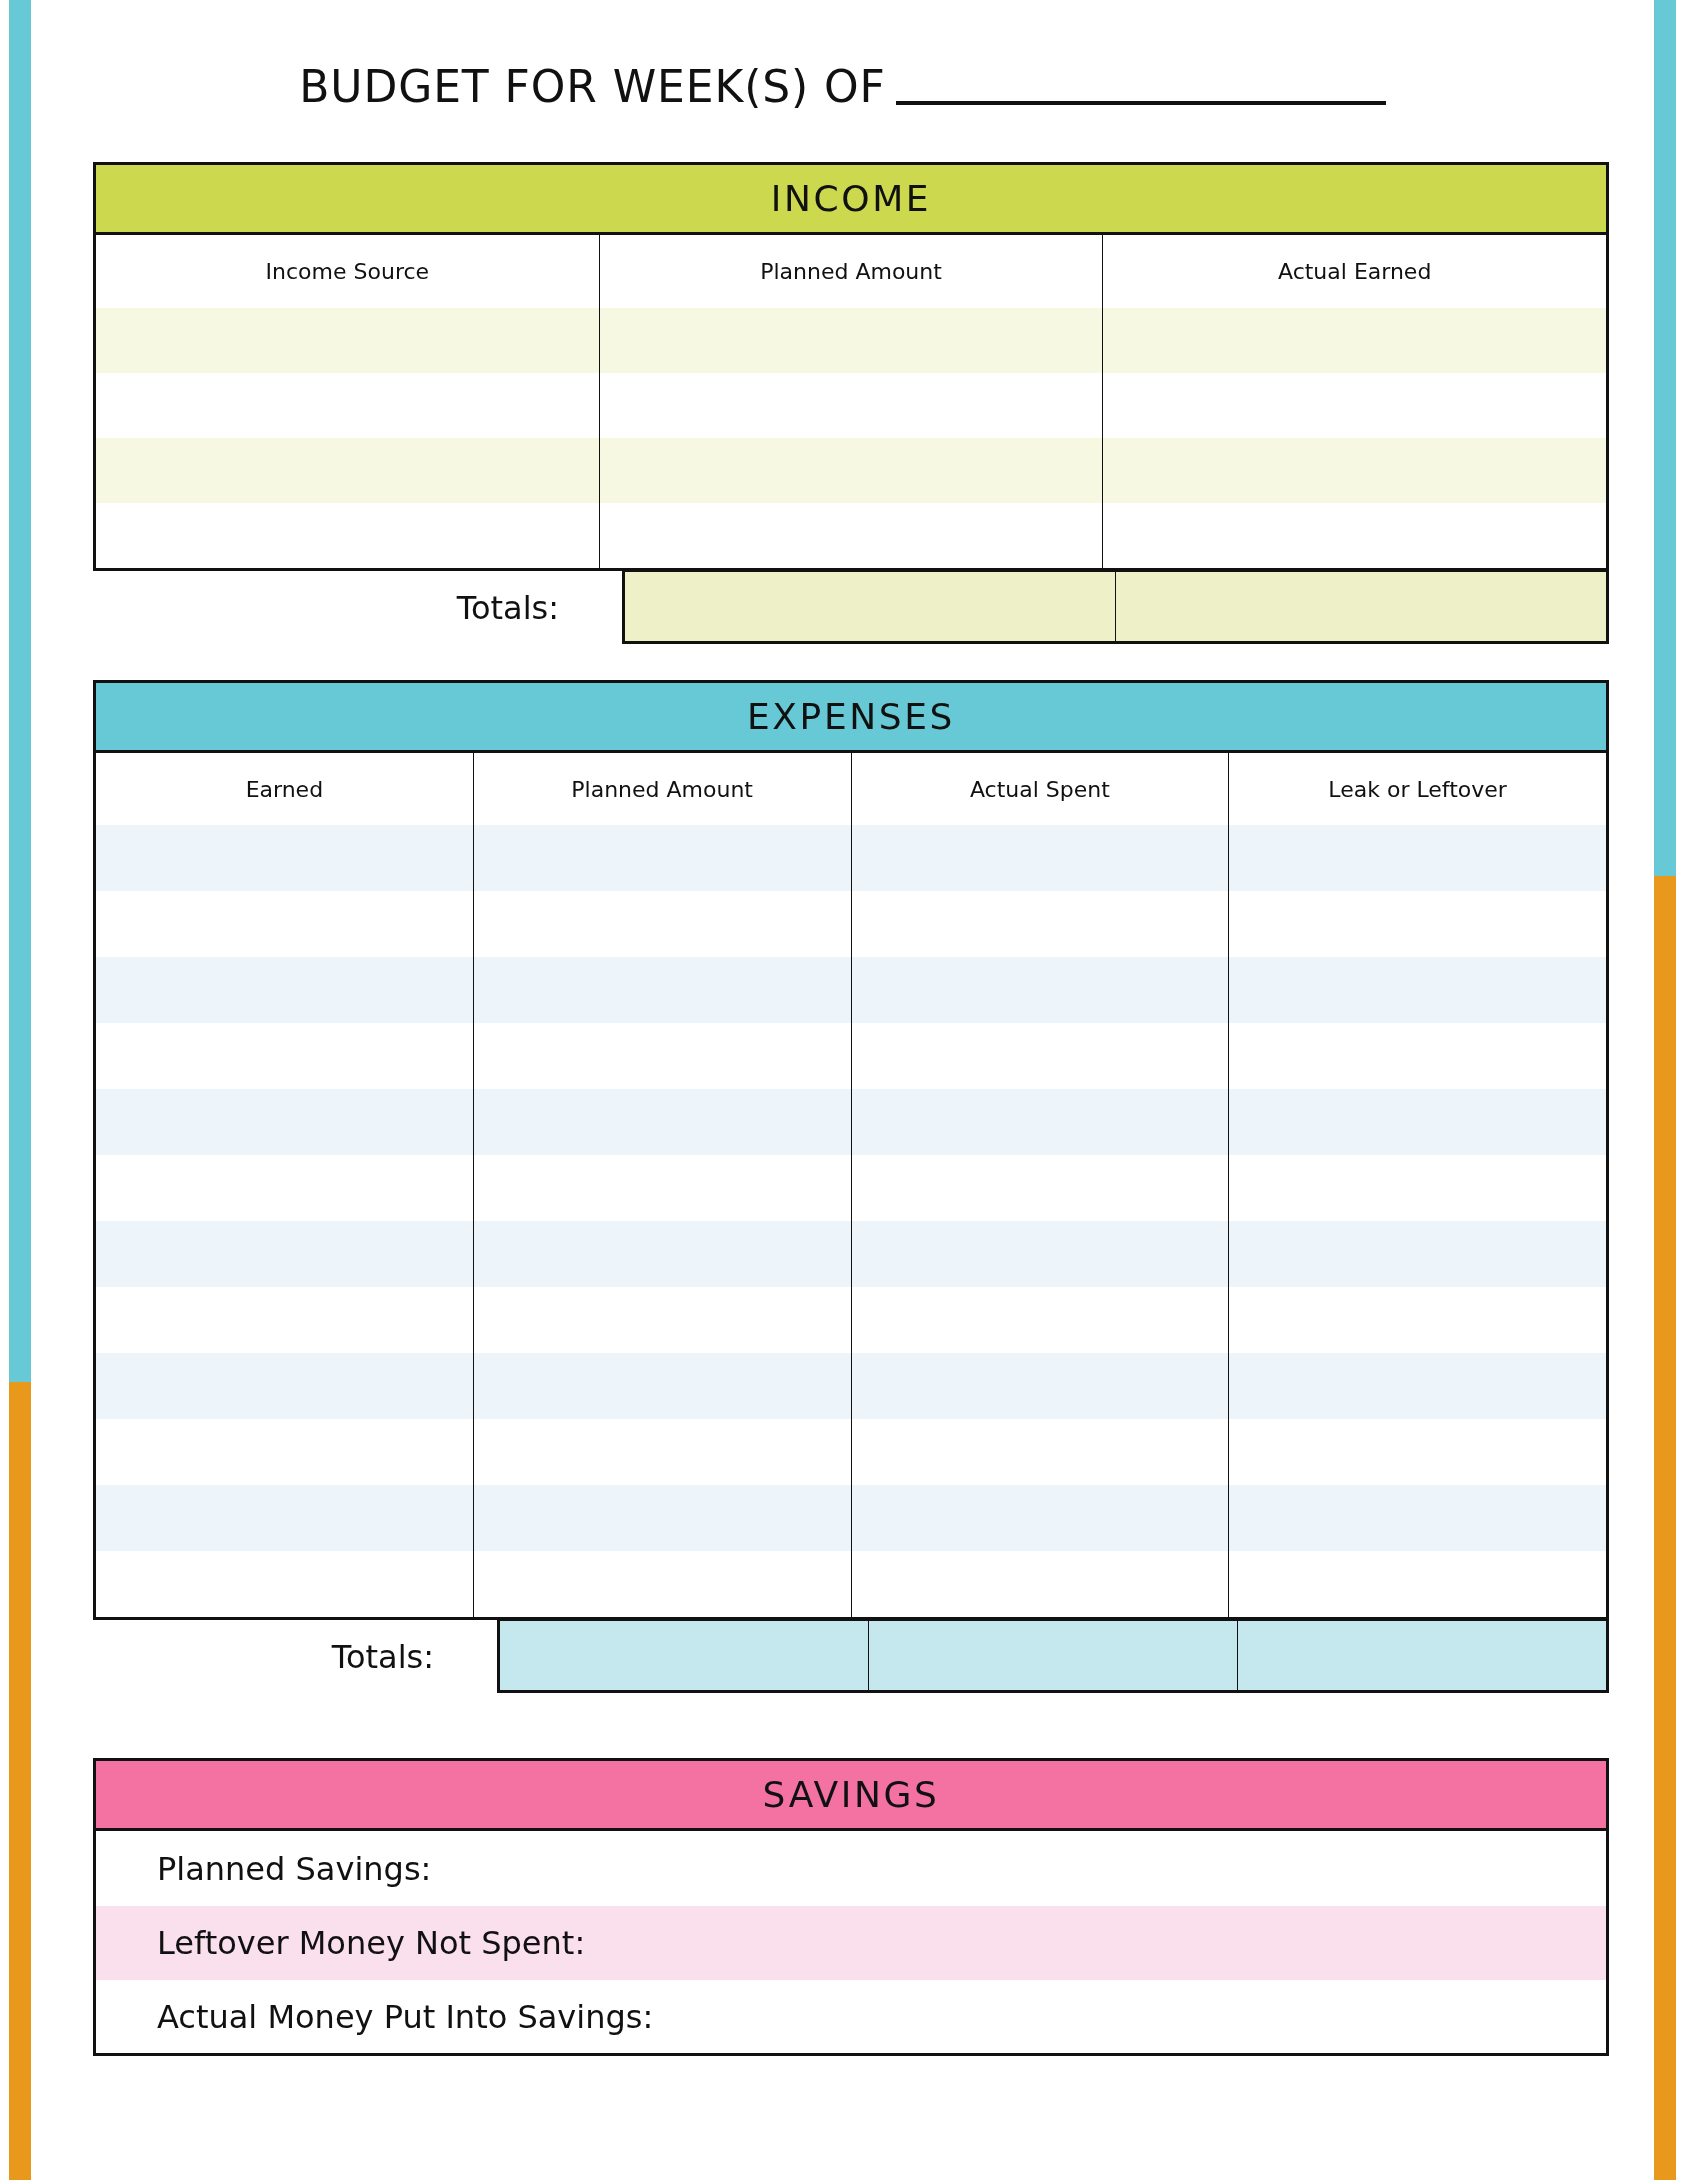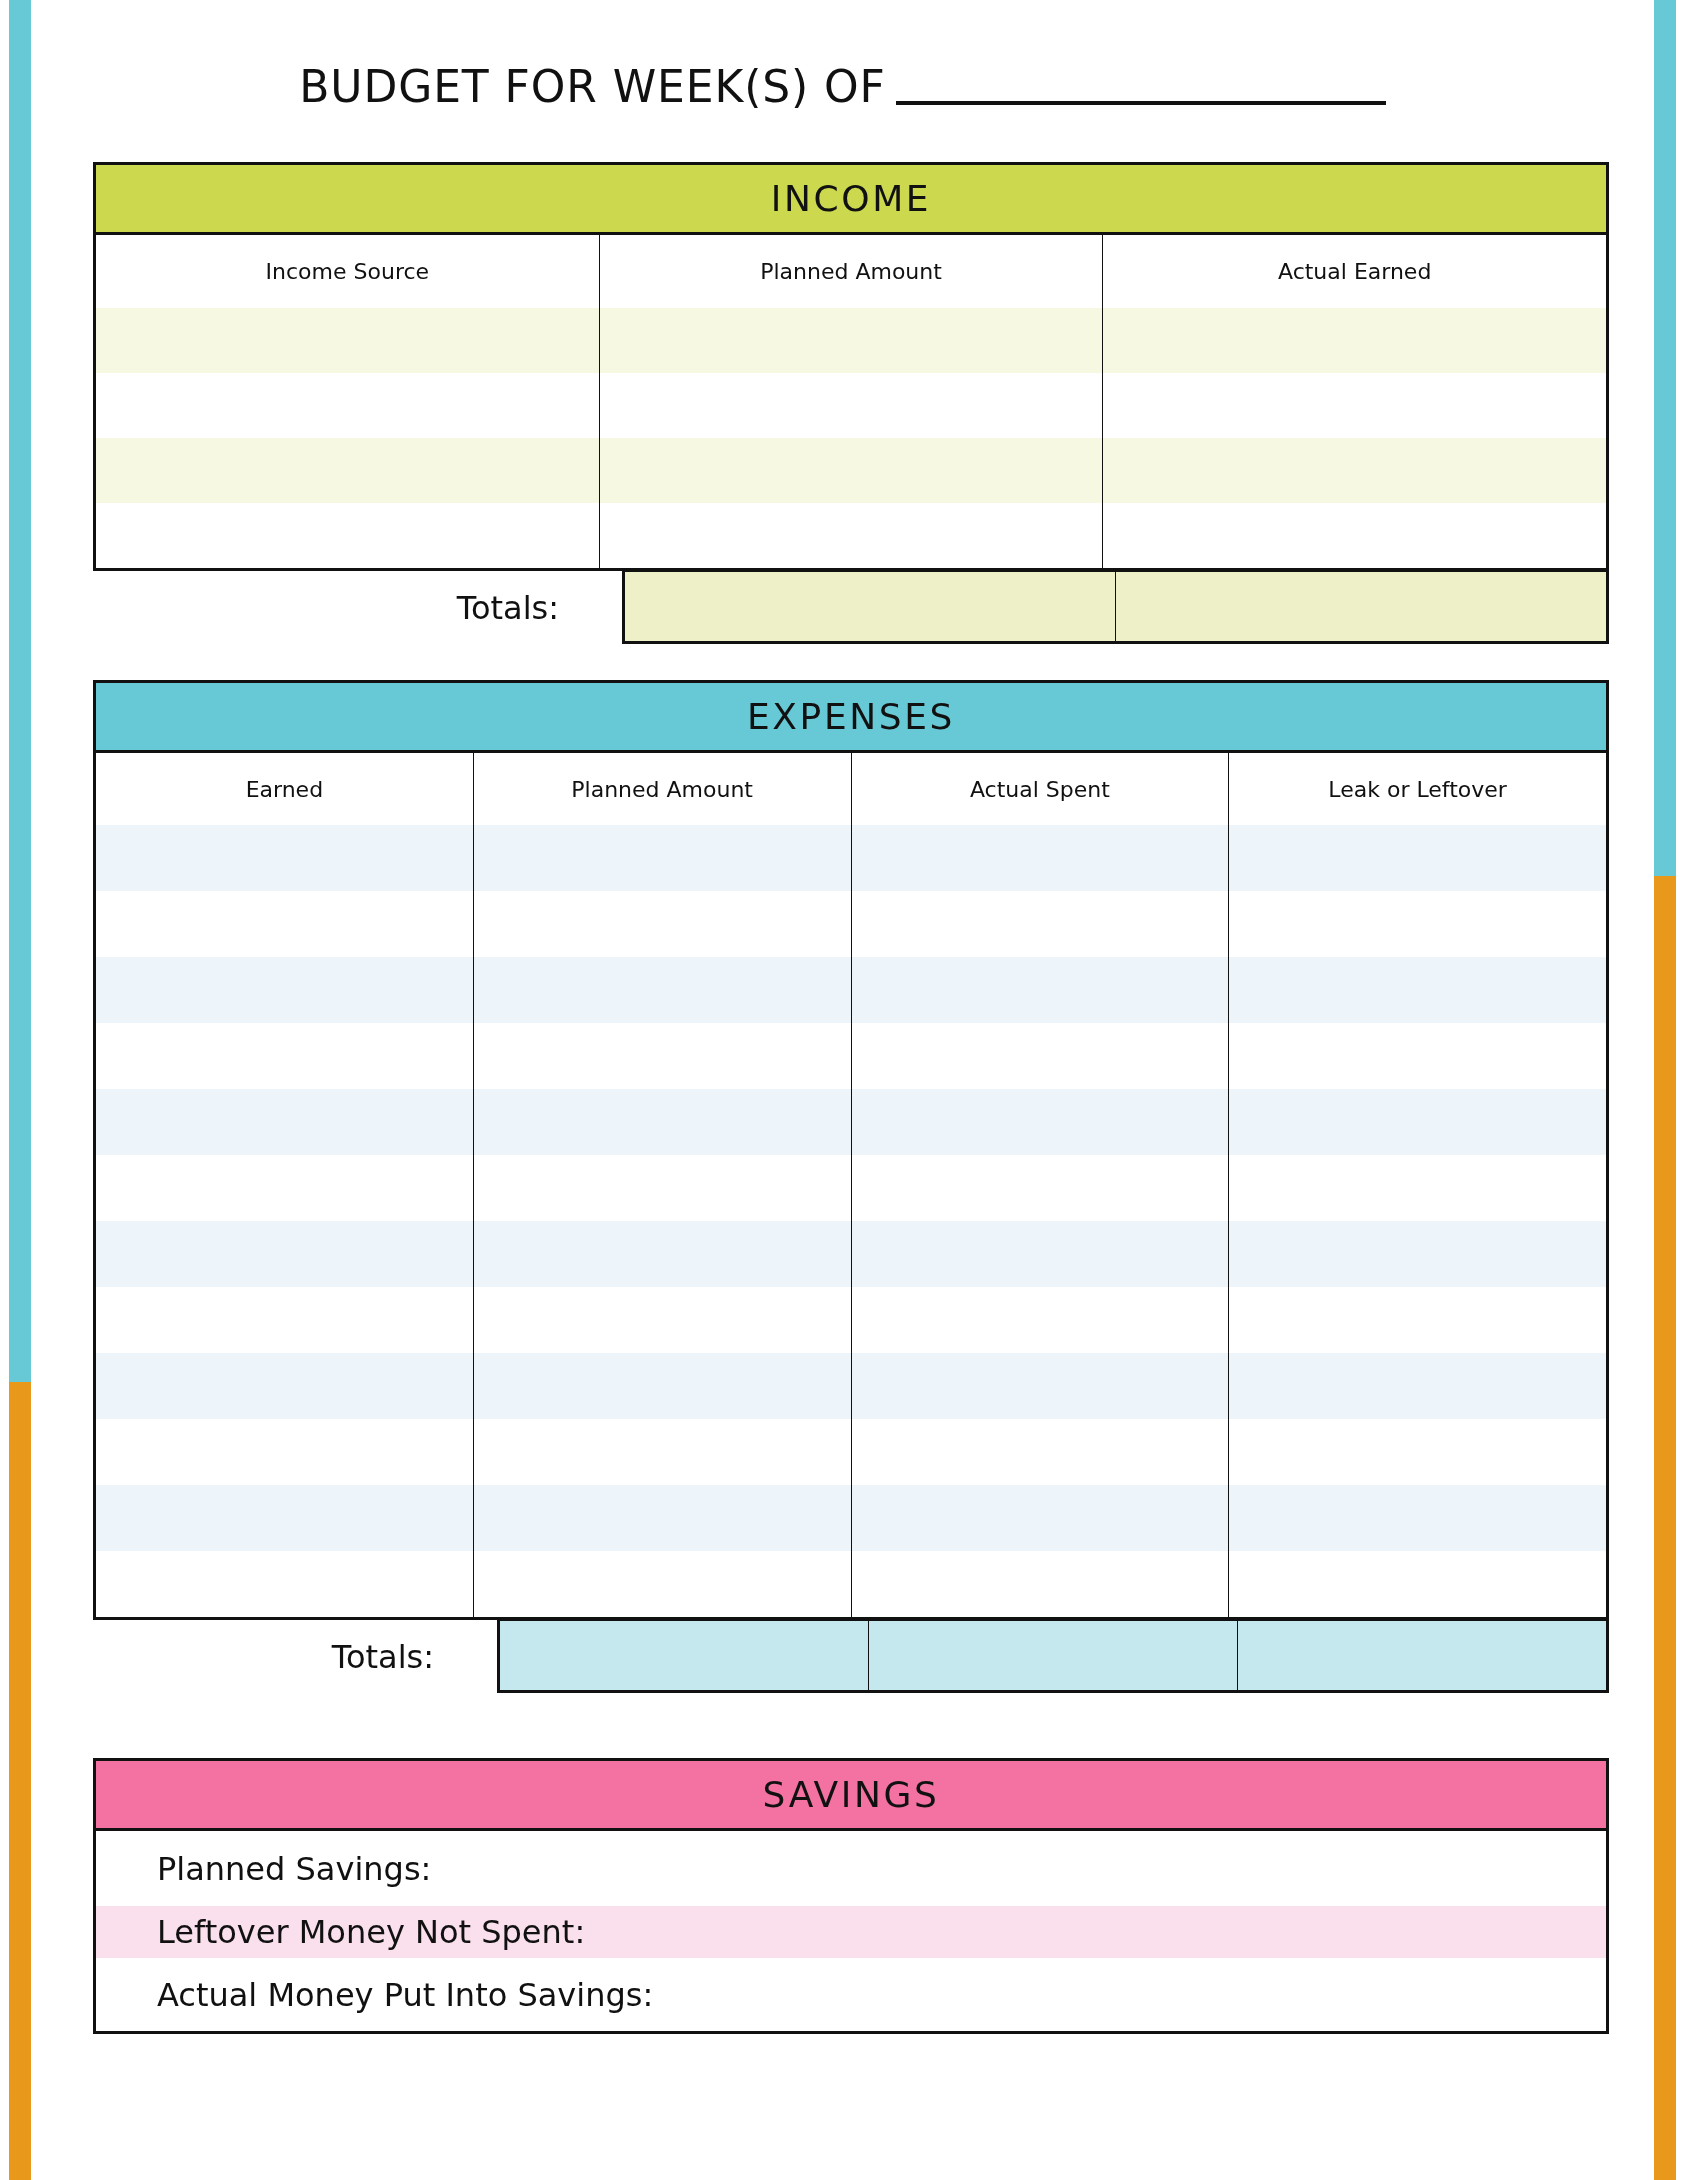--- a/index.html
+++ b/index.html
@@ -49,21 +49,21 @@
   #expenses .trow{height:66px;}
   #expenses .trow.tint .tcell{background:var(--teal-tint,#edf5fa);}
   #expenses .totals-label{width:378px;}
   #expenses .totals-cells .tcell{background:var(--teal-total,#c5e8ef);}
 
   
   #savings{top:1718px;margin-top:40px;}
   #savings .band{background:var(--pink,#f372a2);}
   .srow{display:flex;align-items:center;padding-left:61px;font-size:32px;box-sizing:border-box;}
   .srow-1{height:75px;}
-  .srow-2{height:52px;background:var(--pink-tint,#fadfec);}
+  .srow-2{height:74px;background:var(--pink-tint,#fadfec);}
   .srow-3{height:73px;}
 
   
   #carryover{top:2049px;display:flex;align-items:stretch;}
   .carry-label{flex:1;display:flex;align-items:center;font-size:32px;}
   .carry-box{width:758px;height:75px;box-sizing:border-box;border:3.4px solid var(--ink,#111);background:var(--cream,#faf0e2);}
 </style>
 </head>
 <body>
 

